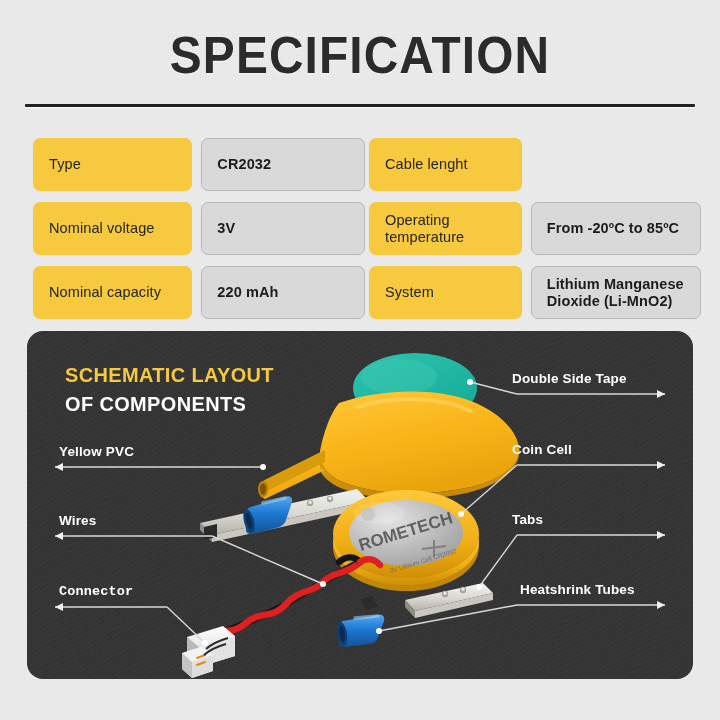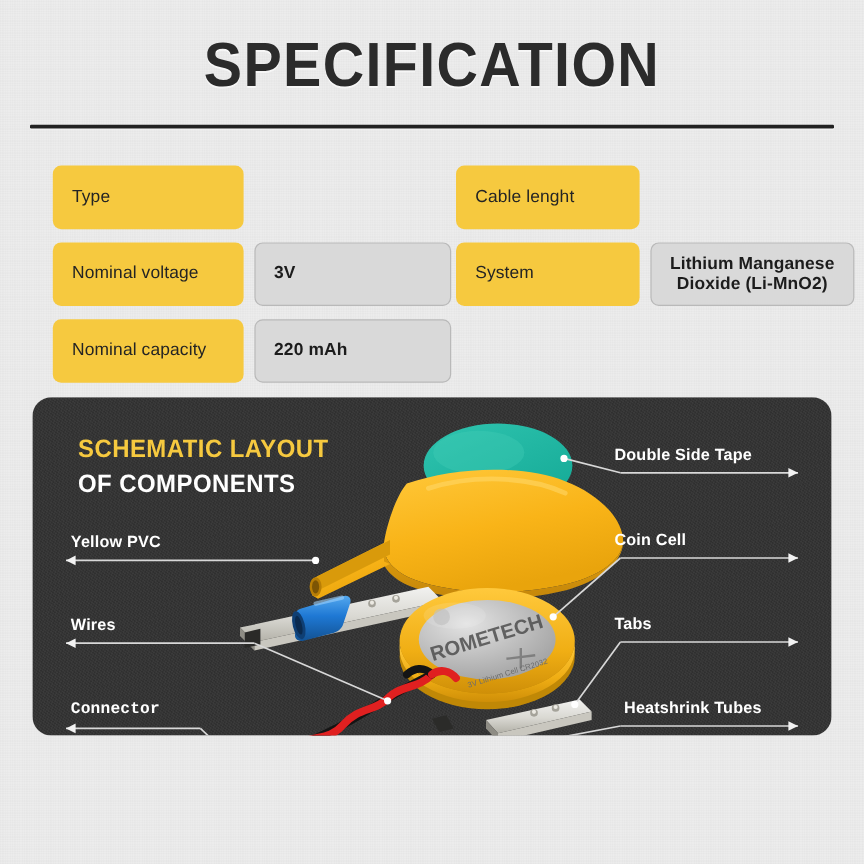--- a/index.html
+++ b/index.html
@@ -29,22 +29,22 @@
     text-shadow:0 1px 0 rgba(255,255,255,.6);
   }
   .rule{
     position:absolute;left:25px;top:104px;width:670px;height:3px;
     background:#222;border-radius:1px;
     box-shadow:0 1px 0 rgba(255,255,255,.8);
   }
 
   
   .spec{
-    position:absolute;left:44px;top:138px;width:668px;
-    display:flex;gap:4px;text-align:center;
+    position:absolute;left:33px;top:138px;width:668px;
+    display:flex;gap:4px;
   }
   .spec-col{flex:1;display:flex;flex-direction:column;gap:11px;}
   .spec-row{display:flex;gap:9px;height:53px;}
   .lbl{
     width:48%;
     background:#f6c93f;
     border-radius:7px;
     display:flex;align-items:center;
     padding:0 16px;box-sizing:border-box;
     color:#242424;font-size:14.5px;line-height:17px;
@@ -58,21 +58,21 @@
     border-radius:7px;
     display:flex;align-items:center;
     padding:0 15px;box-sizing:border-box;
     color:#1c1c1c;font-size:14.5px;line-height:17px;
     font-weight:700;letter-spacing:.1px;
   }
   .spec-col.right .lbl{width:46%;}
 
   
   .panel{
-    position:absolute;left:27px;top:331px;width:666px;height:282px;
+    position:absolute;left:27px;top:331px;width:666px;height:348px;
     border-radius:16px;overflow:hidden;
     background:
       repeating-linear-gradient(37deg, rgba(255,255,255,.022) 0 1px, rgba(0,0,0,.03) 1px 2px),
       repeating-linear-gradient(113deg, rgba(255,255,255,.018) 0 1px, rgba(0,0,0,.028) 1px 2px),
       #323232;
   }
   .panel-title{position:absolute;left:38px;top:31px;}
   .pt1{
     color:#f6c93f;font-size:21px;font-weight:800;letter-spacing:.4px;
     line-height:26px;transform:scaleX(.95);transform-origin:left;
@@ -97,34 +97,39 @@
 <div class="page">
 
   <div class="title">SPECIFICATION</div>
   <div class="rule"></div>
 
   <div class="spec">
 
     <div class="spec-col left">
       <div class="spec-row">
         <div class="lbl">Type</div>
+        <div class="val">CR2032</div>
       </div>
       <div class="spec-row">
         <div class="lbl">Nominal voltage</div>
         <div class="val">3V</div>
       </div>
       <div class="spec-row">
         <div class="lbl">Nominal capacity</div>
         <div class="val">220 mAh</div>
       </div>
     </div>
 
     <div class="spec-col right">
       <div class="spec-row">
         <div class="lbl">Cable lenght</div>
+      </div>
+      <div class="spec-row">
+        <div class="lbl">Operating temperature</div>
+        <div class="val">From -20ºC to 85ºC</div>
       </div>
       <div class="spec-row">
         <div class="lbl">System</div>
         <div class="val">Lithium Manganese Dioxide (Li-MnO2)</div>
       </div>
     </div>
 
   </div>
 
   <div class="panel">

